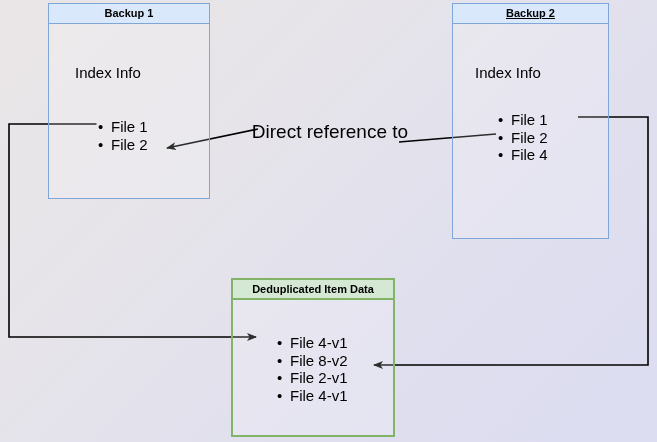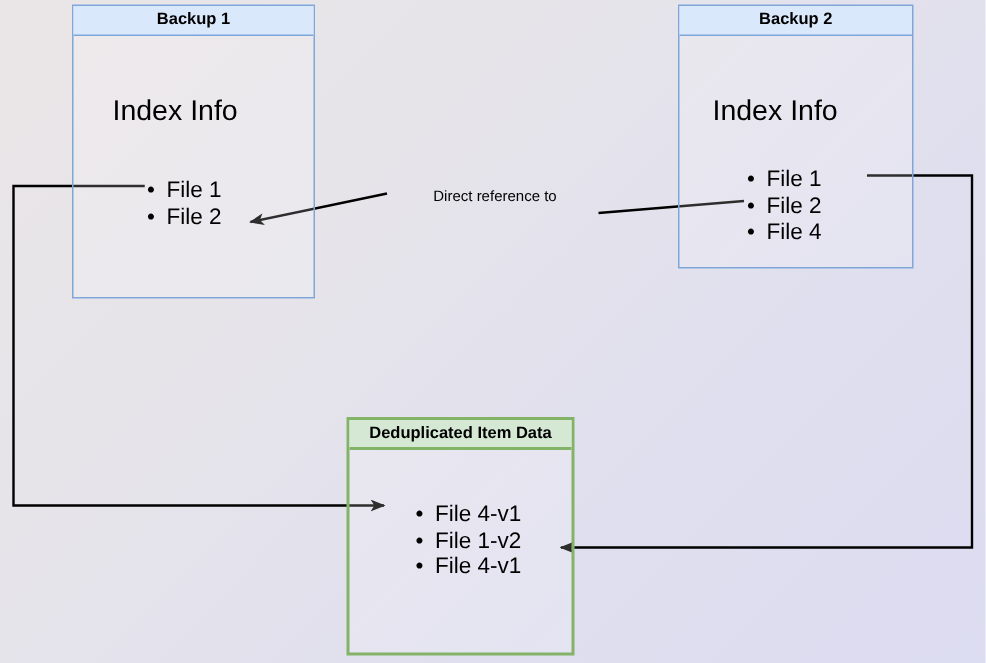--- a/index.html
+++ b/index.html
@@ -48,21 +48,21 @@
   .node-header.green {
     background: #d5e8d4;
     border-bottom: 2px solid #82b366;
   }
   .node-body {
     position: relative;
     height: calc(100% - 20px);
   }
   .index-label {
     position: absolute;
-    font-size: 19px;
+    font-size: 15px;
     color: #000000;
     white-space: nowrap;
   }
   .file-list {
     position: absolute;
     margin: 0;
     padding: 0;
     list-style: none;
   }
   .file-list li {
@@ -76,21 +76,21 @@
   .file-list li::before {
     content: "\2022";
     position: absolute;
     left: 0;
     top: 0;
     font-size: 15px;
     line-height: 17.5px;
   }
   .edge-label {
     position: absolute;
-    font-size: 10px;
+    font-size: 19px;
     color: #000000;
     text-align: center;
     line-height: 15.5px;
     white-space: nowrap;
   }
 </style>
 </head>
 <body>
 
 <div id="canvas">
@@ -120,38 +120,39 @@
     <div class="node-header">Backup 1</div>
     <div class="node-body">
       <div class="index-label" style="left:26px; top:40px;">Index Info</div>
       <ul class="file-list" style="left:49px; top:94px;">
         <li>File 1</li>
         <li>File 2</li>
       </ul>
     </div>
   </div>
 
-  <div class="node-box" style="left:452px; top:3px; width:157px; height:176px;">
+  <div class="node-box" style="left:452px; top:3px; width:157px; height:236px;text-decoration:underline;">
     <div class="node-header">Backup 2</div>
     <div class="node-body">
       <div class="index-label" style="left:22px; top:40px;">Index Info</div>
       <ul class="file-list" style="left:45px; top:87px;">
         <li>File 1</li>
         <li>File 2</li>
         <li>File 4</li>
       </ul>
     </div>
   </div>
 
-  <div class="node-box green" style="left:231px; top:278px; width:152px; height:159px;">
+  <div class="node-box green" style="left:231px; top:278px; width:164px; height:159px;">
     <div class="node-header green">Deduplicated Item Data</div>
     <div class="node-body">
       <ul class="file-list" style="left:44px; top:34px;">
         <li>File 4-v1</li>
-        <li>File 1-v2</li>
+        <li>File 8-v2</li>
+        <li>File 2-v1</li>
         <li>File 4-v1</li>
       </ul>
     </div>
   </div>
 
   <div class="edge-label" style="left:250px; top:124px; width:160px;">
     <div>Direct reference to</div>
   </div>
 
 </div>

